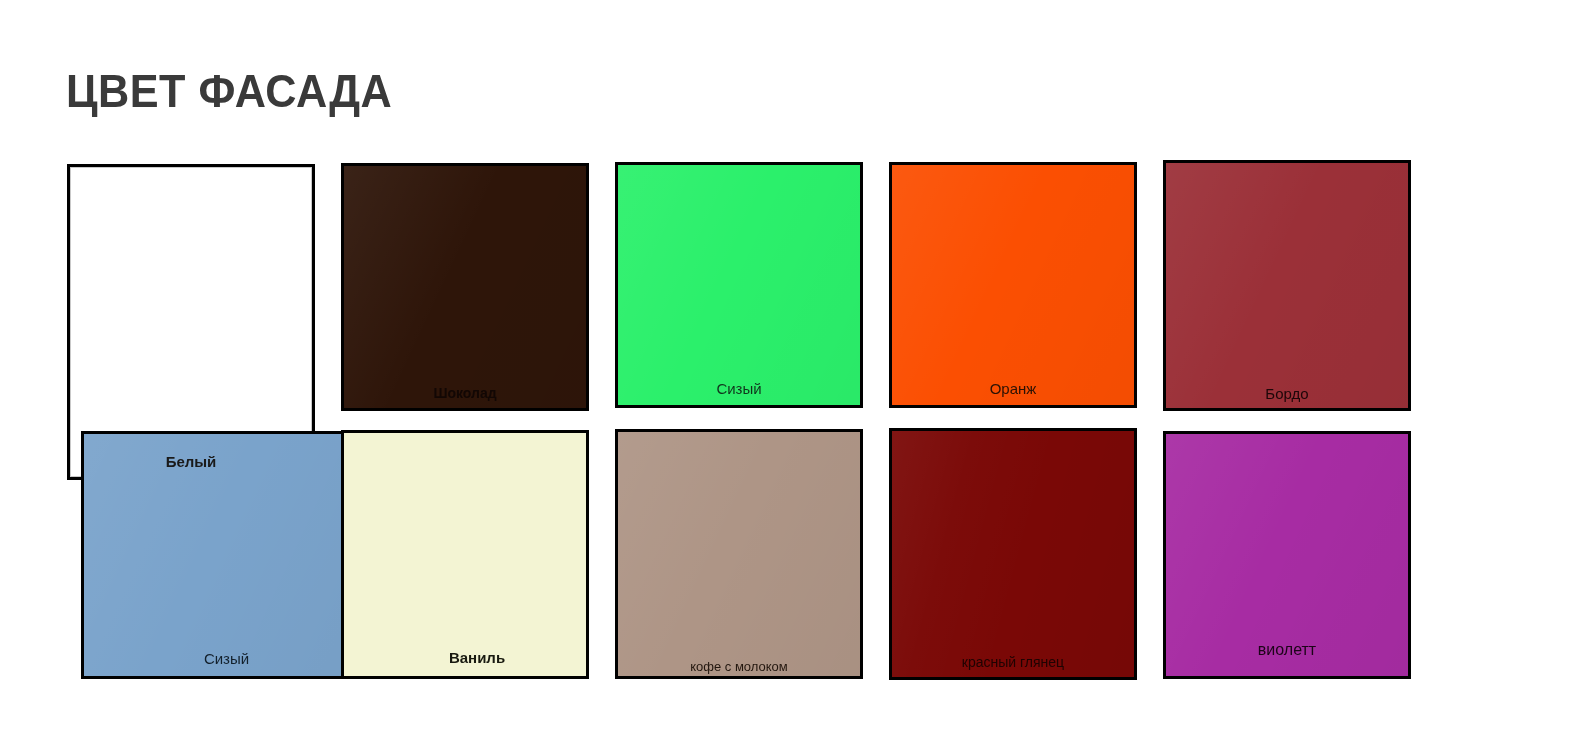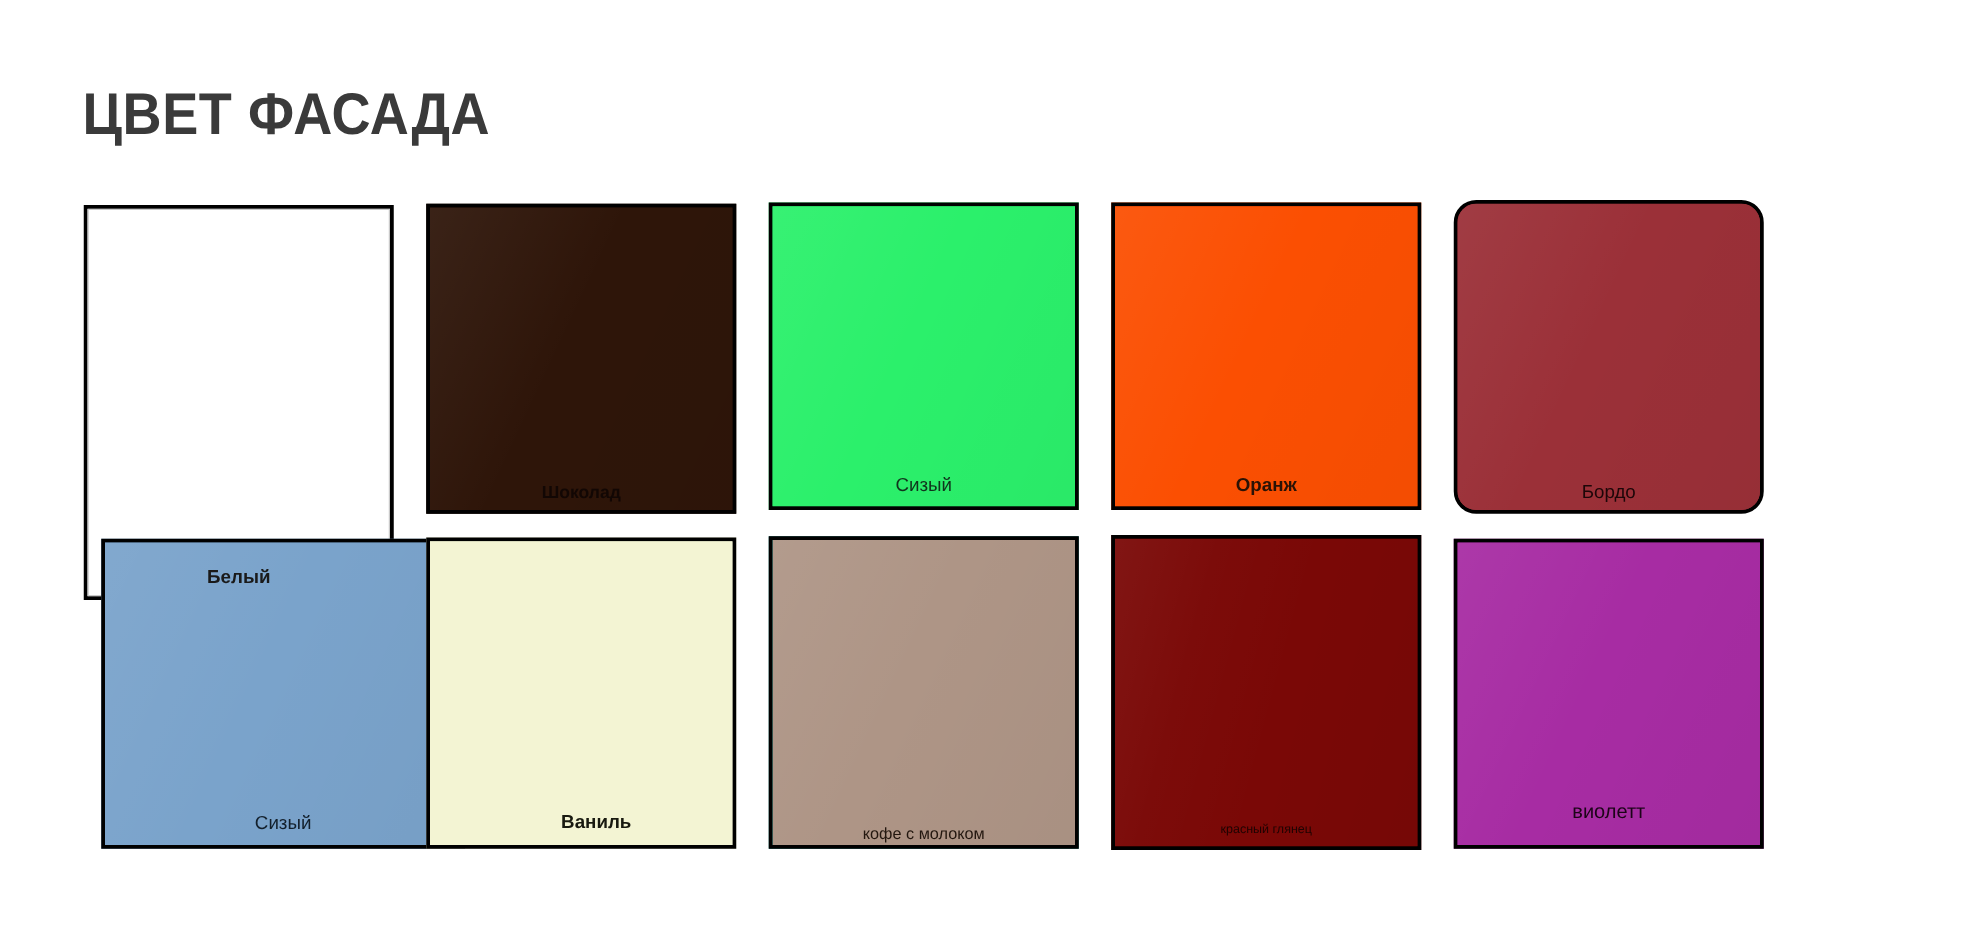--- a/index.html
+++ b/index.html
@@ -107,23 +107,23 @@
       <div class="swatch-label lbl-bold" style="color: rgb(18, 7, 4); font-size: 14px; margin-bottom: 8px; margin-top: 43px;">Шоколад</div>
     </div>
     <div class="swatch" style="left: 615px; top: 162px; width: 248px; height: 246px; background: rgb(43, 240, 107); border-color: rgb(0, 0, 0);">
       <div class="swatch-inner" style="background: rgb(43, 240, 107);"></div>
       <div class="sheen sheen-soft"></div>
       <div class="swatch-label lbl-normal" style="color: rgb(16, 52, 28); font-size: 15px; margin-bottom: 9px;">Сизый</div>
     </div>
     <div class="swatch" style="left: 889px; top: 162px; width: 248px; height: 246px; background: rgb(251, 79, 2); border-color: rgb(0, 0, 0);">
       <div class="swatch-inner" style="background: rgb(251, 79, 2);"></div>
       <div class="sheen sheen-soft"></div>
-      <div class="swatch-label lbl-normal" style="color: rgb(42, 18, 5); font-size: 15px; margin-bottom: 9px; font-weight: bold;">Оранж</div>
+      <div class="swatch-label lbl-normal" style="color: rgb(42, 18, 5); font-size: 15px; margin-bottom: 9px;">Оранж</div>
     </div>
-    <div class="swatch" style="left: 1163px; top: 160px; width: 248px; height: 251px; background: rgb(155, 48, 56); border-color: rgb(0, 0, 0); border-radius: 18px;">
+    <div class="swatch" style="left: 1163px; top: 160px; width: 248px; height: 251px; background: rgb(155, 48, 56); border-color: rgb(0, 0, 0);">
       <div class="swatch-inner" style="background: rgb(155, 48, 56);"></div>
       <div class="sheen sheen-soft"></div>
       <div class="swatch-label lbl-normal" style="color: rgb(29, 6, 8); font-size: 15px; margin-bottom: 7px;">Бордо</div>
     </div>
     <div class="swatch" style="left: 81px; top: 431px; width: 291px; height: 248px; background: rgb(122, 163, 203); border-color: rgb(0, 0, 0);">
       <div class="swatch-inner" style="background: rgb(122, 163, 203);"></div>
       <div class="sheen sheen-soft"></div>
       <div class="swatch-label lbl-normal" style="color: rgb(19, 32, 44); font-size: 15px; margin-bottom: 10px;">Сизый</div>
     </div>
     <div class="swatch" style="left: 341px; top: 430px; width: 248px; height: 249px; background: rgb(243, 244, 211); border-color: rgb(0, 0, 0);">
@@ -132,20 +132,20 @@
       <div class="swatch-label lbl-bold" style="color: rgb(25, 26, 16); font-size: 15px; margin-bottom: 11px; padding-left: 24px;">Ваниль</div>
     </div>
     <div class="swatch" style="left: 615px; top: 429px; width: 248px; height: 250px; background: #0f766e; border-color: rgb(0, 0, 0);">
       <div class="swatch-inner" style="background: rgb(174, 149, 134);"></div>
       <div class="sheen sheen-soft"></div>
       <div class="swatch-label lbl-normal" style="color: rgb(35, 23, 15); font-size: 13px; margin-bottom: 3px;">кофе с молоком</div>
     </div>
     <div class="swatch" style="left: 889px; top: 428px; width: 248px; height: 252px; background: rgb(122, 8, 6); border-color: rgb(0, 0, 0);">
       <div class="swatch-inner" style="background: rgb(122, 8, 6);"></div>
       <div class="sheen "></div>
-      <div class="swatch-label lbl-normal" style="color: rgb(30, 3, 2); font-size: 10px; margin-bottom: 8px; text-align: center;">красный глянец</div>
+      <div class="swatch-label lbl-normal" style="color: rgb(30, 3, 2); font-size: 14px; margin-bottom: 8px; text-align: center;">красный глянец</div>
     </div>
     <div class="swatch" style="left: 1163px; top: 431px; width: 248px; height: 248px; background: rgb(167, 44, 163); border-color: rgb(0, 0, 0);">
       <div class="swatch-inner" style="background: rgb(167, 44, 163);"></div>
       <div class="sheen sheen-soft"></div>
       <div class="swatch-label lbl-normal" style="color: rgb(28, 4, 24); font-size: 16px; margin-bottom: 18px;">виолетт</div>
     </div>
   </div>
 
 </body></html>

